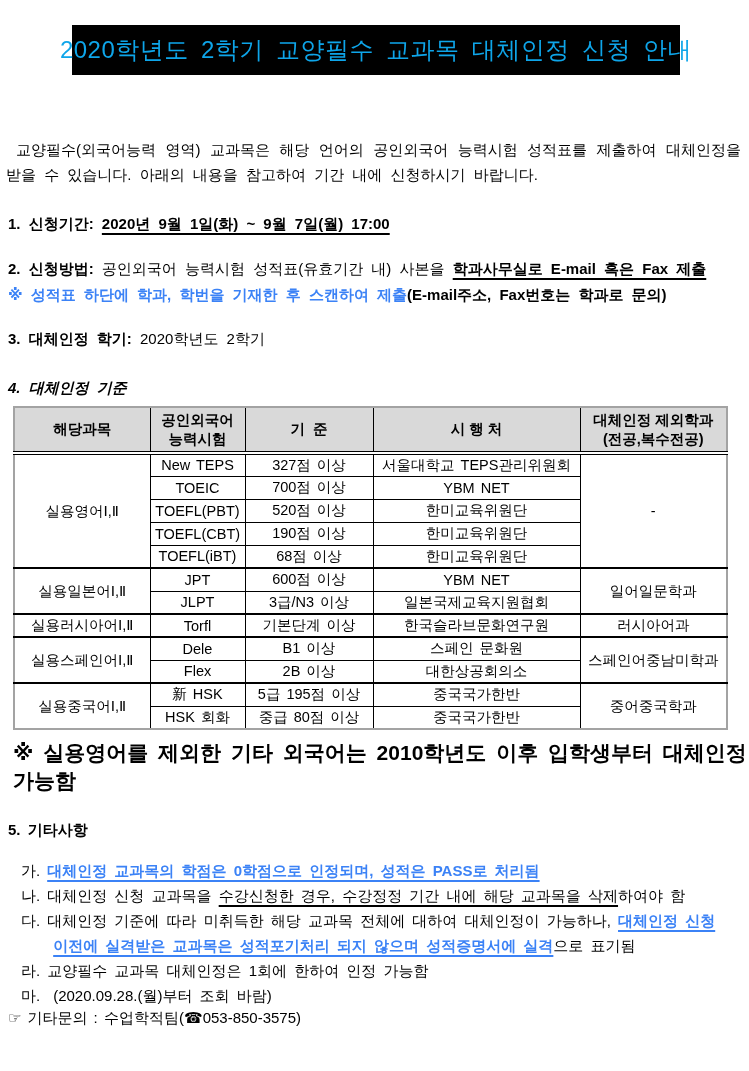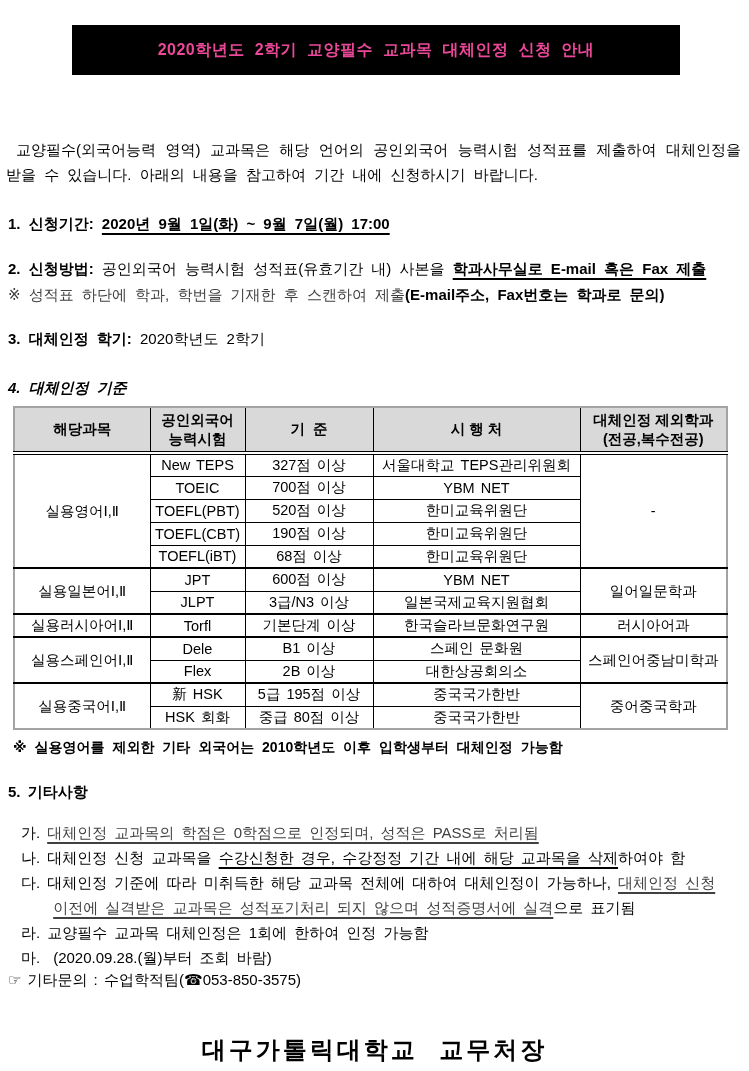--- a/index.html
+++ b/index.html
@@ -11,58 +11,58 @@
     overflow: hidden;
   }
   .page { position: relative; width: 749px; height: 1071px; }
 
   .title-bar {
     margin: 25px 69px 0 72px; height: 50px;
     background: #000;
     display: flex; align-items: center; justify-content: center;
   }
   .title-bar .title-text {
-    color: #ec4899; font-weight: bold; font-size: 16px;
+    color: #0ea5e9; font-weight: normal; font-size: 24px;
     letter-spacing: 0.5px; word-spacing: 5px; white-space: nowrap;
   }
 
   .intro {
     margin: 62px 8px 0 6px;
     line-height: 25px; text-align: justify;
     word-spacing: 4px; text-indent: 10px;
   }
 
   .item { margin-left: 8px; word-spacing: 4px; }
   .item-1 { margin-top: 28px; }
   .item-2 { margin-top: 22px; line-height: 26px; }
   .item-3 { margin-top: 22px; }
   .item-4 { margin-top: 30px; font-style: italic; }
 
   .bold { font-weight: bold; text-align: center; }
   .u { text-decoration: underline; text-underline-offset: 4px; text-decoration-thickness: 1.5px; }
-  .blue { color: #404040; font-weight: normal; }
+  .blue { color: #3b82f6; font-weight: bold; }
   .nowrap { white-space: nowrap; }
 
   table.criteria {
     border-collapse: collapse; table-layout: fixed;
     margin: 8px 0 0 13px; border: 2px solid #a3a3a3;
   }
   .criteria th, .criteria td {
     border: 1px solid #000; text-align: center;
     font-size: 14.5px; padding: 0 2px; overflow: hidden;
   }
   .criteria thead th {
     background: #d9d9d9; height: 46px; font-weight: bold;
     border-bottom: 4px double #000; white-space: pre-wrap; line-height: 19px;
   }
   .criteria tbody td { height: 23px; word-spacing: 2px; }
   .criteria tbody tr.group-start td { border-top: 2px solid #000; }
 
   .footnote {
-    margin: 9px 0 0 13px; font-weight: bold; font-size: 14px; word-spacing: 4px;
+    margin: 9px 0 0 13px; font-weight: bold; font-size: 21px; word-spacing: 4px;
   }
 
   .section5-heading { margin: 26px 0 18px 8px; font-weight: bold; word-spacing: 3px; }
   .subitem {
     display: flex; margin-left: 21px; line-height: 25px; word-spacing: 3px;
   }
   .subitem .label { flex: 0 0 auto; margin-right: 7px; }
   .subitem .content { flex: 1 1 auto; }
   .subitem .content .line2 { display: block; margin-left: 6px; }
 

